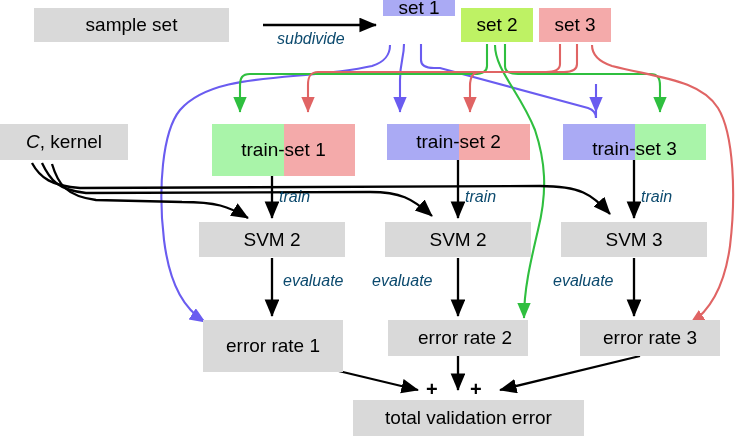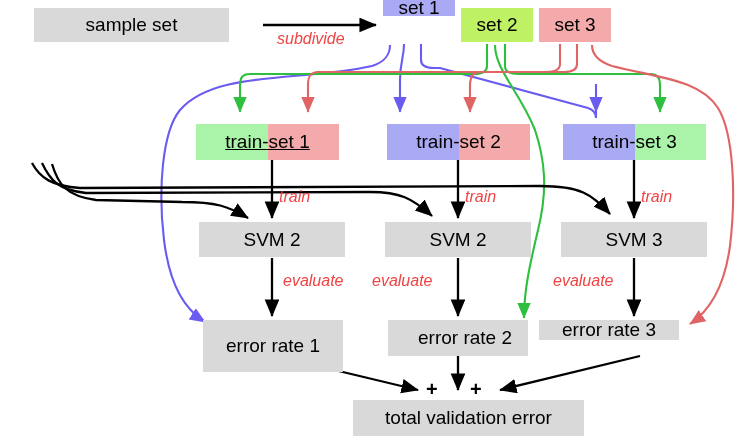--- a/index.html
+++ b/index.html
@@ -42,21 +42,21 @@
     bottom: 0;
     width: 50%;
     z-index: 1;
   }
   .half.l { left: 0; }
   .half.r { right: 0; }
   .edge-label {
     position: absolute;
     font-size: 16px;
     font-style: italic;
-    color: #ef4444;
+    color: #0c4a6e;
     white-space: nowrap;
     z-index: 6;
     text-align: center;
   }
   .plus {
     position: absolute;
     font-size: 20px;
     font-weight: bold;
     color: #000000;
     z-index: 6;
@@ -178,34 +178,37 @@
   <div class="node" style="left:461px; top:8px; width:72px; height:34px; background:#bef264;justify-content:center;">
     <span class="lbl">set 2</span>
   </div>
 
   <div class="node" style="left:539px; top:8px; width:72px; height:34px; background:#f4aaaa;">
     <span class="lbl">set 3</span>
   </div>
 
   <div class="edge-label" style="left:277px; top:30px;">subdivide</div>
 
-
-  <div class="node" style="left:196px; top:124px; width:143px; height:36px;text-decoration:underline;">
+  <div class="node grey" style="left:0px; top:124px; width:128px; height:36px;">
+    <span class="lbl"><span class="ital">C</span><span>, kernel</span></span>
+  </div>
+
+  <div class="node" style="left:212px; top:124px; width:143px; height:52px;">
     <span class="half l" style="background:#a9f4a9;"></span>
     <span class="half r" style="background:#f4aaaa;"></span>
     <span class="lbl">train-set 1</span>
   </div>
 
   <div class="node" style="left:387px; top:124px; width:143px; height:36px;border-radius:7px;">
     <span class="half l" style="background:#aaaaf4;"></span>
     <span class="half r" style="background:#f4aaaa;"></span>
     <span class="lbl">train-set 2</span>
   </div>
 
-  <div class="node" style="left:563px; top:124px; width:143px; height:36px;">
+  <div class="node" style="left:563px; top:124px; width:143px; height:36px;align-items:flex-end;">
     <span class="half l" style="background:#aaaaf4;"></span>
     <span class="half r" style="background:#a9f4a9;"></span>
     <span class="lbl">train-set 3</span>
   </div>
 
   <div class="edge-label" style="left:279px; top:188px;">train</div>
   <div class="edge-label" style="left:465px; top:188px;">train</div>
   <div class="edge-label" style="left:641px; top:188px;">train</div>
 
   <div class="node grey" style="left:199px; top:222px; width:146px; height:35px;">
@@ -221,21 +224,21 @@
   <div class="edge-label" style="left:283px; top:272px;">evaluate</div>
   <div class="edge-label" style="left:372px; top:272px;">evaluate</div>
   <div class="edge-label" style="left:553px; top:272px;">evaluate</div>
 
   <div class="node grey" style="left:203px; top:320px; width:140px; height:52px;">
     <span class="lbl">error rate 1</span>
   </div>
   <div class="node grey" style="left:388px; top:320px; width:140px; height:36px;padding-left:14px;">
     <span class="lbl">error rate 2</span>
   </div>
-  <div class="node grey" style="left:539px; top:320px; width:140px; height:20px;">
+  <div class="node grey" style="left:580px; top:320px; width:140px; height:36px;">
     <span class="lbl">error rate 3</span>
   </div>
 
   <div class="plus" style="left:426px; top:378px;">+</div>
   <div class="plus" style="left:470px; top:378px;">+</div>
 
   <div class="node grey" style="left:353px; top:400px; width:231px; height:36px;">
     <span class="lbl">total validation error</span>
   </div>
 

